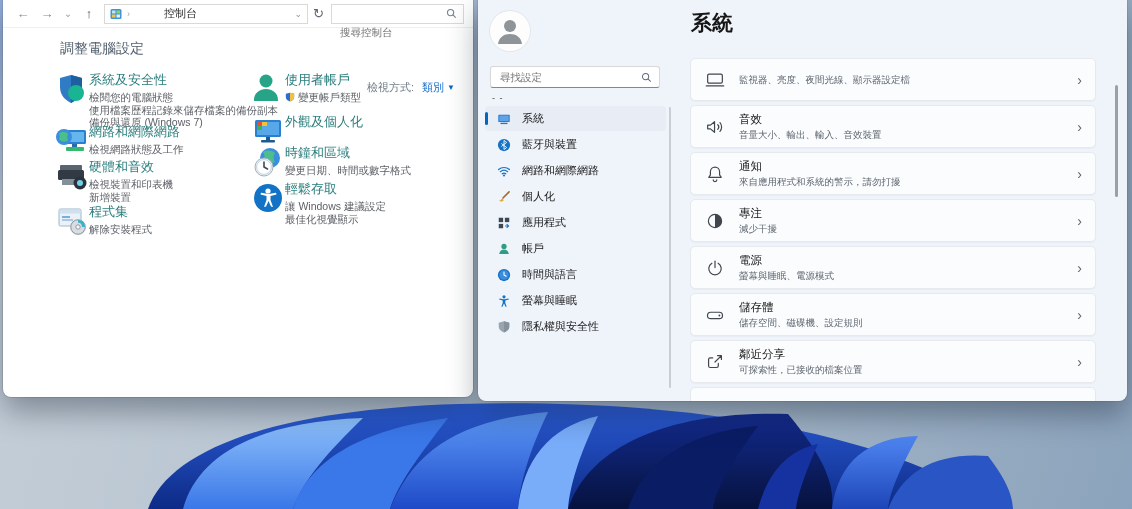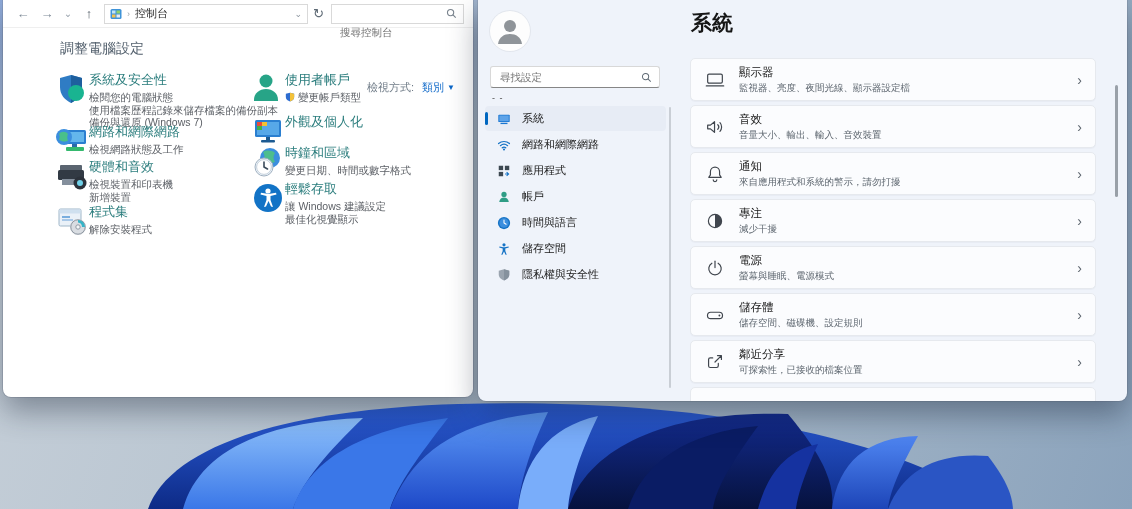--- a/index.html
+++ b/index.html
@@ -16,21 +16,21 @@
   .cp{left:3px;width:470px;height:397px;}
   .set{left:478px;width:649px;height:401px;background:#eff3fa;}
   
   .cp-tb{display:flex;align-items:center;height:27px;padding:0 6px 0 8px;border-bottom:1px solid #efefef;}
   .tbtn{font-size:13px;color:#7f8b98;width:24px;text-align:center;flex:none;line-height:27px;}
   .tbtn.small{font-size:10px;width:18px;color:#98a2ac;}
   .tbtn.up{color:#49535e;}
   .addr{flex:none;display:flex;align-items:center;width:204px;height:20px;border:1px solid #d9d9d9;
     background:#fff;padding:0 5px;gap:5px;margin-left:3px;box-sizing:border-box;}
   .addr-sep{color:#9aa4ad;font-size:9px;}
-  .addr-txt{font-size:11px;color:#2b2b2b;flex:1;white-space:nowrap;}
+  .addr-txt{font-size:11px;color:#2b2b2b;flex:1;white-space:nowrap;margin-left:29px;}
   .addr-dd{color:#8a949e;font-size:9px;}
   .refresh{font-size:13px;color:#5f6b76;margin:0 7px 0 5px;}
   .cp-search{display:flex;align-items:center;width:133px;height:20px;border:1px solid #d9d9d9;
     background:#fff;padding:0 6px;gap:4px;box-sizing:border-box;}
   .cp-search input{border:0;outline:0;flex:1;font-size:10.5px;color:#555;min-width:0;font-family:inherit;background:transparent;margin-top:36px;}
   
   .cp-head{position:absolute;left:57px;top:40px;font-size:14px;color:#53606d;}
   .viewby{position:absolute;right:18px;top:44px;font-size:11px;color:#6f7b87;margin-top:36px;}
   .viewby .vb-val{color:#0c67c8;margin-left:5px;}
   .viewby .car{color:#0c67c8;font-size:8px;vertical-align:1px;}
@@ -272,24 +272,38 @@
     <div class="nrow sel">
       <svg class="nicon" viewBox="0 0 16 16">
           <rect x="1.5" y="3" width="13" height="8.5" rx="1" fill="#1976d2"></rect>
           <rect x="2.6" y="4" width="10.8" height="6.5" fill="#5ea3e8"></rect>
           <rect x="4" y="12.3" width="8" height="1.5" fill="#1976d2"></rect>
         </svg>
       <span class="nlabel">系統</span>
     </div>
     <div class="nrow">
       <svg class="nicon" viewBox="0 0 16 16">
+          <circle cx="8" cy="8" r="7" fill="#1673c5"></circle>
+          <path d="M8 2.8v10.4M8 2.8l3 2.3-6 4.6M8 13.2l3-2.3-6-4.6" stroke="#fff" stroke-width="1" fill="none"></path>
+        </svg>
+      <span class="nlabel">藍牙與裝置</span>
+    </div>
+    <div class="nrow">
+      <svg class="nicon" viewBox="0 0 16 16">
           <path d="M1.8 6.3a9.5 9.5 0 0 1 12.4 0M3.9 8.8a6.3 6.3 0 0 1 8.2 0M6 11.2a3.1 3.1 0 0 1 4 0" stroke="#1673c5" stroke-width="1.4" fill="none" stroke-linecap="round"></path>
           <circle cx="8" cy="13.2" r="1.2" fill="#1673c5"></circle>
         </svg>
       <span class="nlabel">網路和網際網路</span>
+    </div>
+    <div class="nrow">
+      <svg class="nicon" viewBox="0 0 16 16">
+          <path d="M13.8 2.2l-7 7" stroke="#a06a28" stroke-width="1.8" stroke-linecap="round"></path>
+          <path d="M6.2 9.8c-1.5.4-1.8 2.2-3.8 2.6 1.8 1.4 4.4 1 5.3-.9z" fill="#e0a93e"></path>
+        </svg>
+      <span class="nlabel">個人化</span>
     </div>
     <div class="nrow">
       <svg class="nicon" viewBox="0 0 16 16">
           <rect x="2" y="2" width="5" height="5" fill="#3c4750"></rect>
           <rect x="9" y="2" width="5" height="5" fill="#3c4750"></rect>
           <rect x="2" y="9" width="5" height="5" fill="#3c4750"></rect>
           <path d="M9.2 11.5h3.6M11 9.3l2.3 2.2-2.3 2.2" stroke="#1673c5" stroke-width="1.2" fill="none"></path>
         </svg>
       <span class="nlabel">應用程式</span>
     </div>
@@ -306,42 +320,41 @@
           <circle cx="8" cy="8" r="5.4" fill="#3b8ede"></circle>
           <path d="M8 4.6V8l2.4 1.5" stroke="#fff" stroke-width="1.2" fill="none" stroke-linecap="round"></path>
         </svg>
       <span class="nlabel">時間與語言</span>
     </div>
     <div class="nrow">
       <svg class="nicon" viewBox="0 0 16 16">
           <circle cx="8" cy="3.2" r="1.8" fill="#1673c5"></circle>
           <path d="M2.5 6.3l4 1v3l-1.6 4.4h1.3L8 10.9l1.8 3.8h1.3L9.5 10.3v-3l4-1-.3-1.2-4.4.8h-1.6l-4.4-.8z" fill="#1673c5"></path>
         </svg>
-      <span class="nlabel">儲存空間</span>
+      <span class="nlabel">螢幕與睡眠</span>
     </div>
     <div class="nrow">
       <svg class="nicon" viewBox="0 0 16 16">
           <path d="M8 1.5l6 1.5v4.5c0 3.5-2.8 5.5-6 6.8-3.2-1.3-6-3.3-6-6.8V3z" fill="#9aa4af"></path>
           <path d="M8 1.5l6 1.5v4.5c0 3.5-2.8 5.5-6 6.8z" fill="#85919d"></path>
         </svg>
       <span class="nlabel">隱私權與安全性</span>
     </div>
   </div>
   <div class="sb-scroll"></div>
 
   <div class="main-title">系統</div>
 
   <div class="cards">
     <div class="card">
       <svg class="cicon" viewBox="0 0 24 24" fill="none" stroke="currentColor" stroke-width="1.3" stroke-linecap="round" stroke-linejoin="round">
           <rect x="4" y="5.5" width="16" height="10" rx="1.5"></rect>
           <path d="M2.5 18.5h19"></path>
         </svg>
       <div>
-          <div class="ctitle">顯示器</div>
           <div class="csub">監視器、亮度、夜間光線、顯示器設定檔</div>
         </div>
       <span class="chev">›</span>
     </div>
     <div class="card">
       <svg class="cicon" viewBox="0 0 24 24" fill="none" stroke="currentColor" stroke-width="1.3" stroke-linecap="round" stroke-linejoin="round">
           <path d="M4 10v4h3l4.5 3.8V6.2L7 10z"></path>
           <path d="M15 9.5a3.6 3.6 0 0 1 0 5M17.4 7.3a7 7 0 0 1 0 9.4"></path>
         </svg>
       <div>

